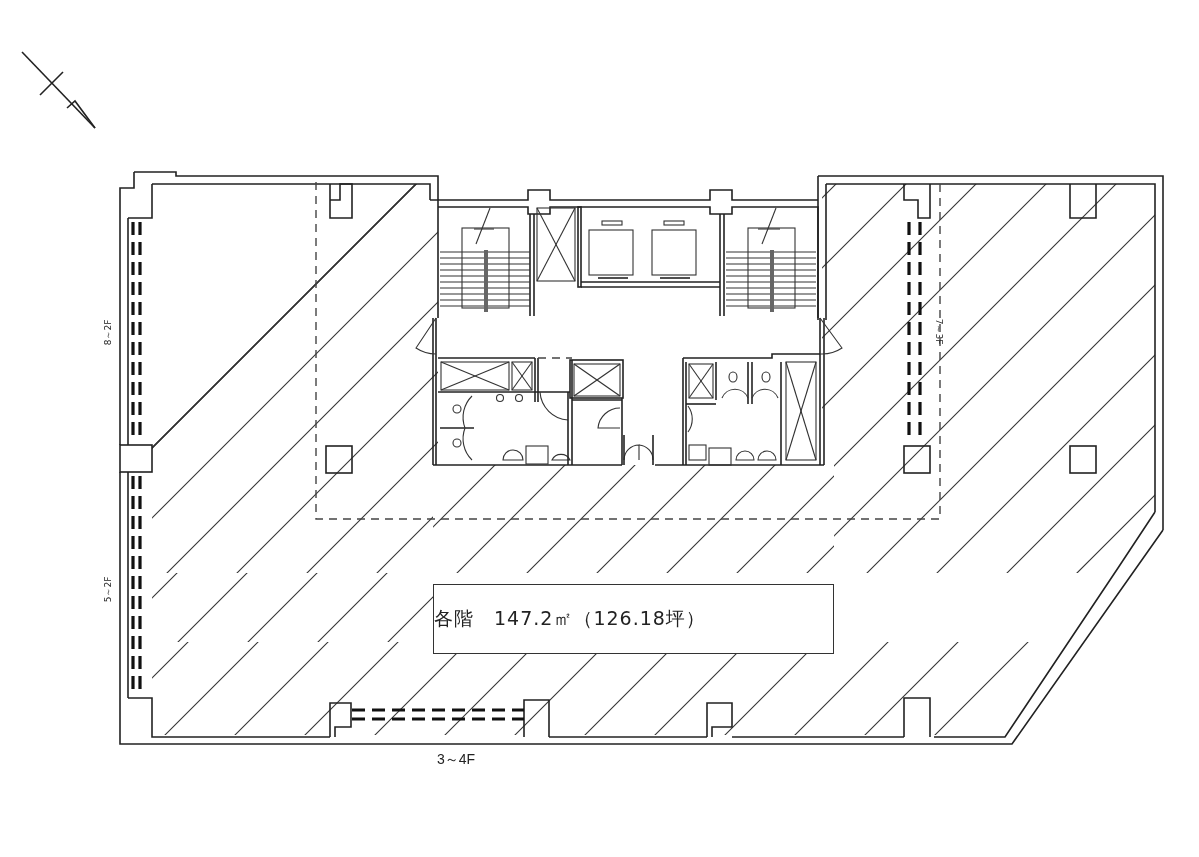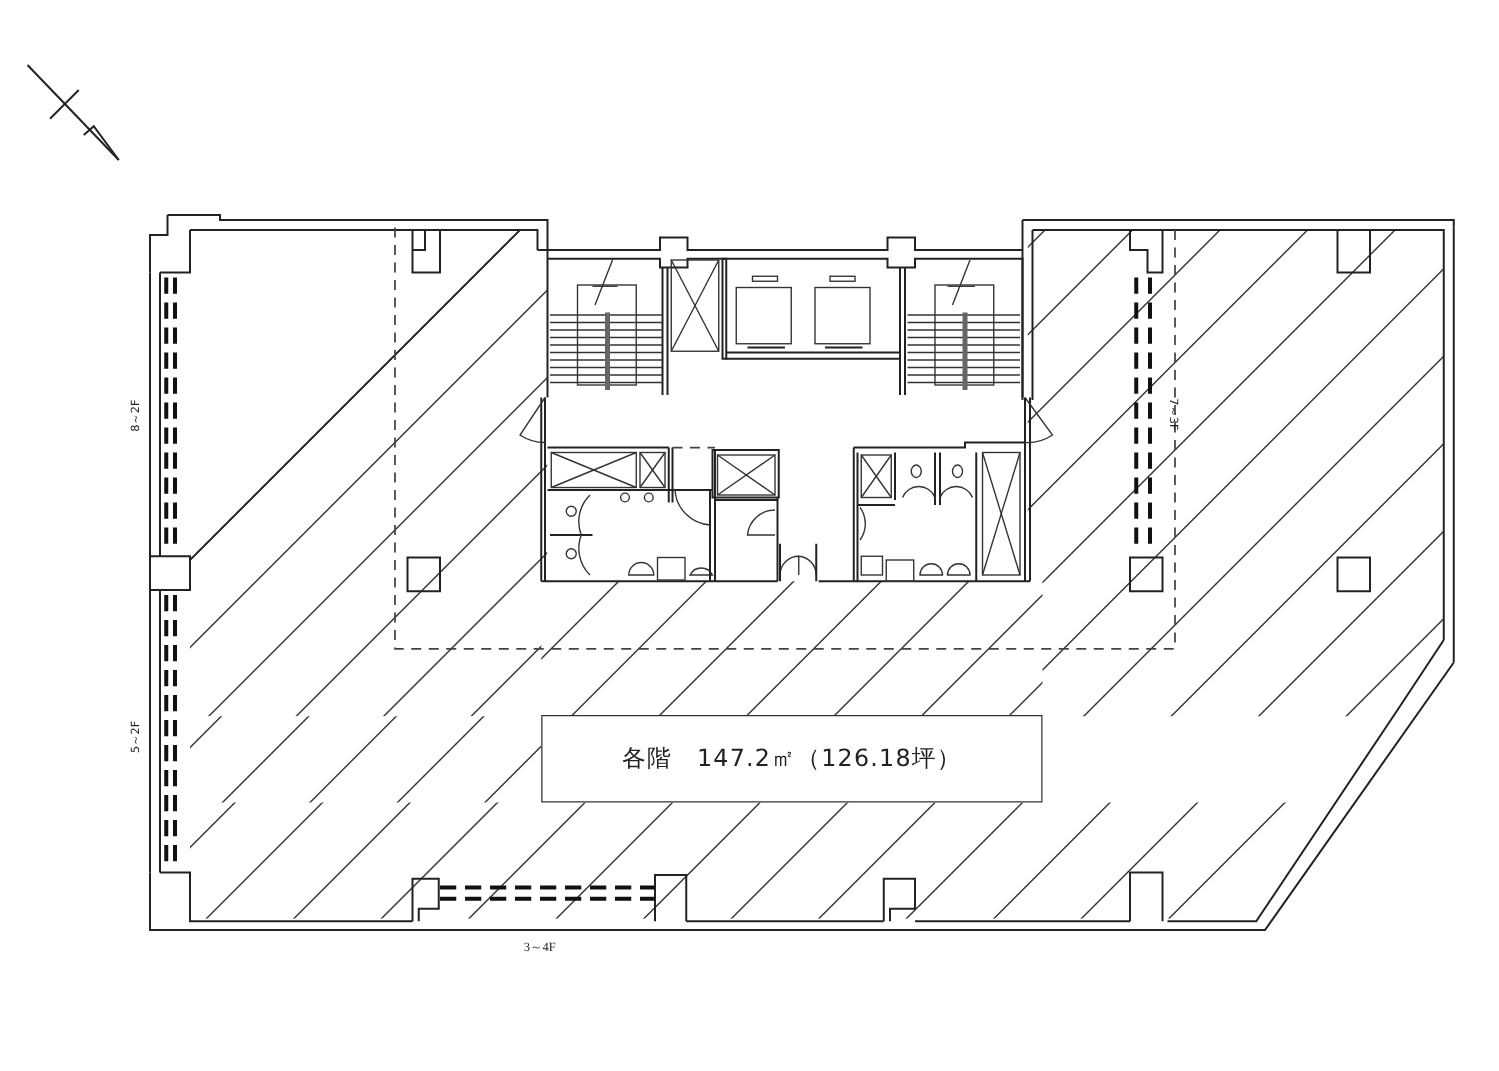--- a/index.html
+++ b/index.html
@@ -4,29 +4,29 @@
   <style>
     html, body { margin: 0; padding: 0; background: #ffffff; }
     body { width: 1199px; height: 857px; position: relative; overflow: hidden;
            font-family: "DejaVu Sans", sans-serif; }
     svg { position: absolute; left: 0; top: 0; }
     .wall { fill: none; stroke: #222; stroke-width: 1.6; }
     .thin { fill: none; stroke: #333; stroke-width: 1.1; }
     .dash { fill: none; stroke: #444; stroke-width: 1.4; stroke-dasharray: 8 6; }
     .heavydash { fill: none; stroke: #111; stroke-width: 3.2; stroke-dasharray: 13 7; }
     .hatch { stroke: #333; stroke-width: 1.1; }
-    .area-label-box { position: absolute; left: 433px; top: 572px; width: 401px; height: 70px;
+    .area-label-box { position: absolute; left: 433px; top: 584px; width: 401px; height: 70px;
                       border: 1.6px solid #333; background: #fff; box-sizing: border-box;
-                      display: flex; align-items: center; justify-content: center; }
+                      display: flex; align-items: center; justify-content: flex-start; }
     .area-label-text { font-family: "DejaVu Sans", sans-serif; font-size: 19px; color: #222;
                        letter-spacing: 1px; white-space: pre; }
     .vlabel { position: absolute; font-family: "DejaVu Sans", sans-serif; font-size: 9px;
               color: #222; transform-origin: center center; white-space: nowrap; }
-    .hlabel { position: absolute; font-family: Liberation Serif, serif; font-size: 10px;
-              color: #222; white-space: nowrap; }
+    .hlabel { position: absolute; font-family: Liberation Sans, sans-serif; font-size: 14px;
+              color: #222; white-space: nowrap; margin-left: 18px; }
   </style>
 </head>
 <body>
 
 <svg width="1199" height="857" viewBox="0 0 1199 857">
   <defs>
     <clipPath id="leftClip">
       <polygon points="152,184 436,184 436,207 438,207 438,465 433,465 433,573 152,573"></polygon>
     </clipPath>
     <clipPath id="leftClip2">

